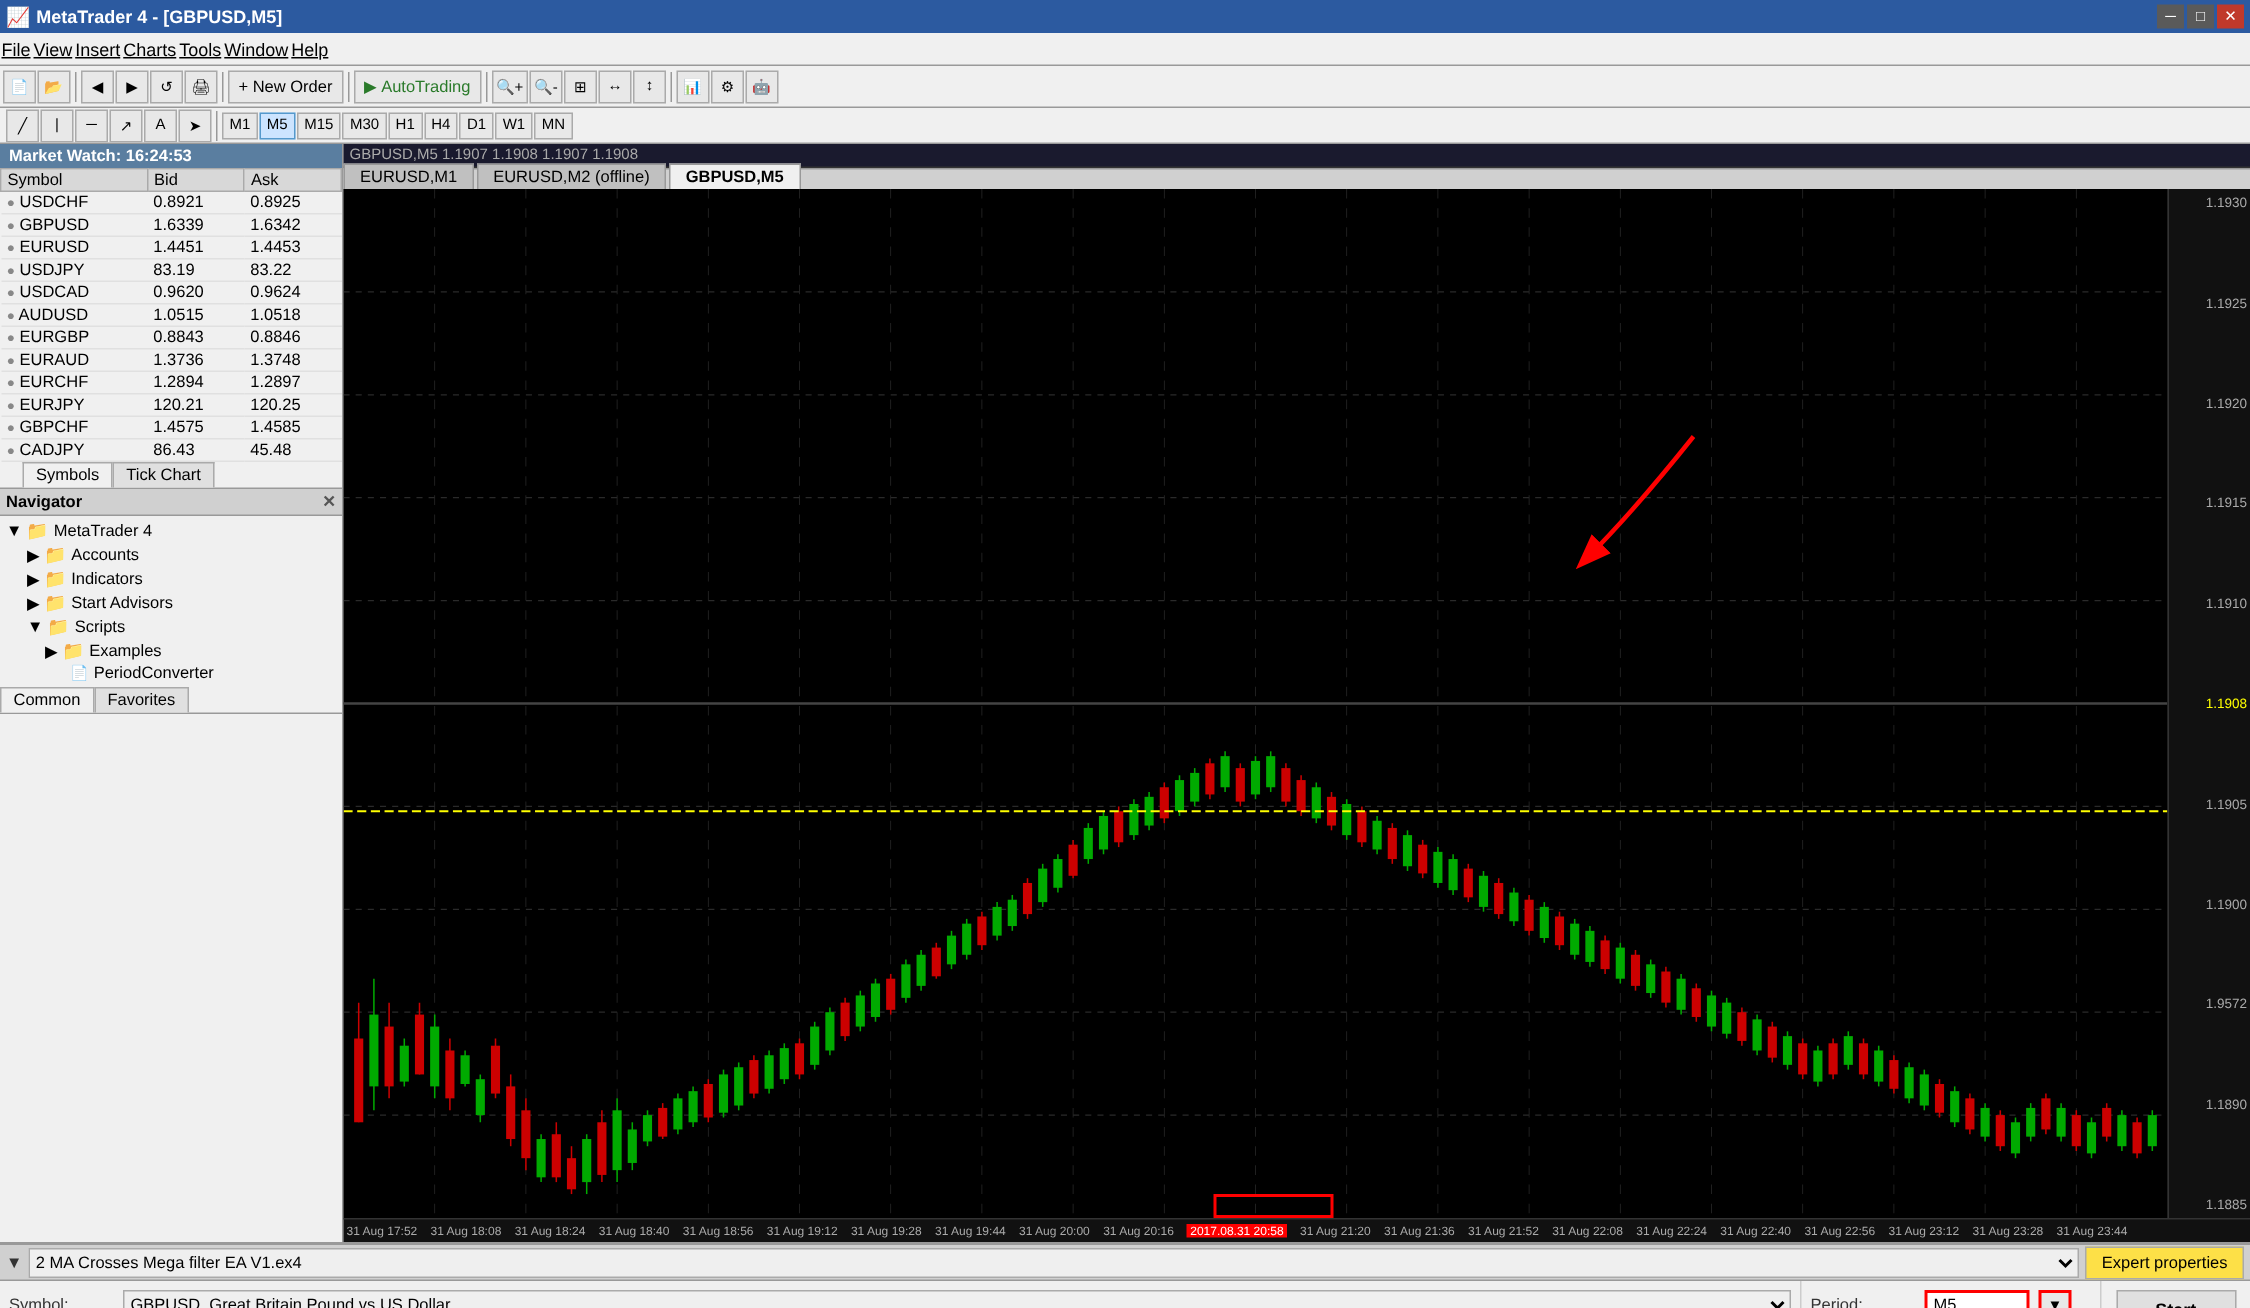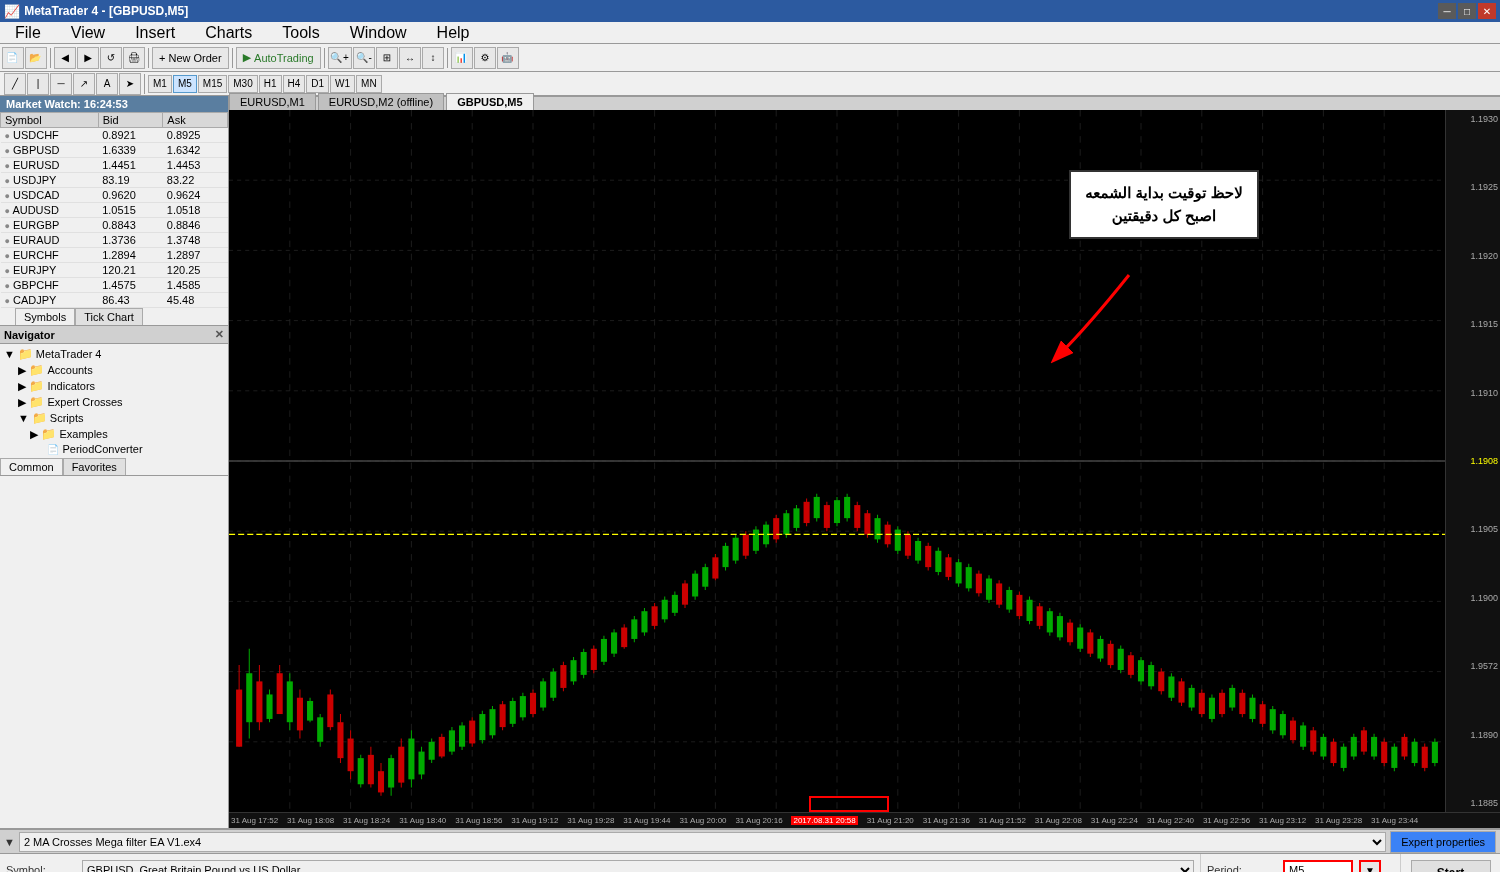--- a/index.html
+++ b/index.html
@@ -8,21 +8,21 @@
     
     #titlebar { background: #2c5aa0; color: white; height: 22px; display: flex; align-items: center; justify-content: space-between; padding: 0 4px; }
     #titlebar-left { display: flex; align-items: center; gap: 4px; }
     #titlebar-title { font-size: 12px; font-weight: bold; }
     #titlebar-controls { display: flex; gap: 2px; }
     #titlebar-controls span { width: 18px; height: 16px; background: #5a5a5a; display: flex; align-items: center; justify-content: center; cursor: pointer; font-size: 10px; color: white; }
     #titlebar-controls .close-btn { background: #c0392b; }
 
     
     #menubar { background: #f0f0f0; height: 22px; display: flex; align-items: center; border-bottom: 1px solid #999; }
-    .menu-item { padding: 2px 15px; cursor: pointer; font-size: 16px; }
+    .menu-item { padding: 2px 1px; cursor: pointer; font-size: 12px; text-decoration: underline; }
 
     
     #toolbar1 { background: #f0f0f0; height: 28px; display: flex; align-items: center; border-bottom: 1px solid #999; padding: 2px; gap: 1px; }
     .tb-btn { height: 22px; min-width: 22px; background: #e8e8e8; border: 1px solid #aaa; cursor: pointer; display: flex; align-items: center; justify-content: center; font-size: 10px; padding: 0 2px; }
     .tb-sep { width: 1px; height: 20px; background: #999; margin: 0 2px; }
     .tb-btn-new-order { background: #e8e8e8; border: 1px solid #aaa; padding: 0 6px; height: 22px; cursor: pointer; font-size: 11px; display: flex; align-items: center; gap: 3px; }
     .tb-btn-autotrading { background: #e8e8e8; border: 1px solid #aaa; padding: 0 6px; height: 22px; cursor: pointer; font-size: 11px; display: flex; align-items: center; gap: 3px; color: #2a7a2a; }
 
     
     #toolbar2 { background: #f0f0f0; height: 24px; display: flex; align-items: center; border-bottom: 1px solid #999; padding: 2px 4px; gap: 1px; }
@@ -74,21 +74,21 @@
     #price-scale { width: 55px; background: #111; border-left: 1px solid #333; display: flex; flex-direction: column; justify-content: space-between; padding: 4px 2px; color: #aaa; font-size: 9px; text-align: right; }
 
     
     #time-scale { height: 16px; background: #111; border-top: 1px solid #333; color: #aaa; font-size: 8px; display: flex; align-items: center; overflow: hidden; padding: 0 2px; }
 
     
     #bottom-panel { height: 240px; background: #f0f0f0; border-top: 2px solid #999; display: flex; flex-direction: column; }
 
     .st-row { display: flex; align-items: center; gap: 6px; font-size: 11px; }
     .st-label { color: #333; min-width: 70px; }
-    .st-btn { height: 22px; background: #3b82f6; border: 1px solid #aaa; cursor: pointer; font-size: 11px; padding: 0 10px; }
+    .st-btn { height: 22px; background: #fde047; border: 1px solid #aaa; cursor: pointer; font-size: 11px; padding: 0 10px; }
 
     
     .annotation-box { position: absolute; background: white; border: 2px solid #333; padding: 10px 14px; font-size: 15px; font-weight: bold; text-align: center; line-height: 1.5; z-index: 100; direction: rtl; }
 
     
     .highlight-rect { position: absolute; border: 2px solid red; background: transparent; pointer-events: none; z-index: 50; }
 
     
     .chart-grid { stroke: #2a2a2a; stroke-width: 0.5; stroke-dasharray: 4,4; }
 
@@ -271,21 +271,21 @@
           <span>Accounts</span>
         </div>
         <div class="nav-item nav-indent">
           <span>▶</span>
           <span class="folder-icon">📁</span>
           <span>Indicators</span>
         </div>
         <div class="nav-item nav-indent">
           <span>▶</span>
           <span class="folder-icon">📁</span>
-          <span>Expert Crosses</span>
+          <span>Start Advisors</span>
         </div>
         <div class="nav-item nav-indent">
           <span>▼</span>
           <span class="folder-icon">📁</span>
           <span>Scripts</span>
         </div>
         <div class="nav-item nav-indent2">
           <span>▶</span>
           <span class="folder-icon">📁</span>
           <span>Examples</span>
@@ -297,34 +297,31 @@
         </div>
       </div>
       <div class="nav-common-tabs">
         <div class="nav-common-tab active">Common</div>
         <div class="nav-common-tab">Favorites</div>
       </div>
     </div>
   </div>
 
   <div id="chart-outer">
+    <div id="chart-header">GBPUSD,M5  1.1907 1.1908 1.1907 1.1908</div>
 
     <div id="chart-tabs">
       <div class="chart-tab">EURUSD,M1</div>
       <div class="chart-tab">EURUSD,M2 (offline)</div>
       <div class="chart-tab active">GBPUSD,M5</div>
     </div>
 
     <div id="chart-main-row">
       <div id="chart-canvas">
         
-        <div class="annotation-box" style="left: 840px; top: 60px; width: 190px;">
-          <div>لاحظ توقيت بداية الشمعه</div>
-          <div>اصبح كل دقيقتين</div>
-        </div>
 
         
         <div class="highlight-rect" style="left: 580px; bottom: 0px; width: 80px; height: 16px;"></div>
 
         
         <svg style="position:absolute;left:820px;top:155px;width:120px;height:100px;z-index:101;overflow:visible;">
           <defs>
             <marker id="arrowhead" markerWidth="8" markerHeight="6" refX="4" refY="3" orient="auto">
               <polygon points="0 0, 8 3, 0 6" fill="red"></polygon>
             </marker>

